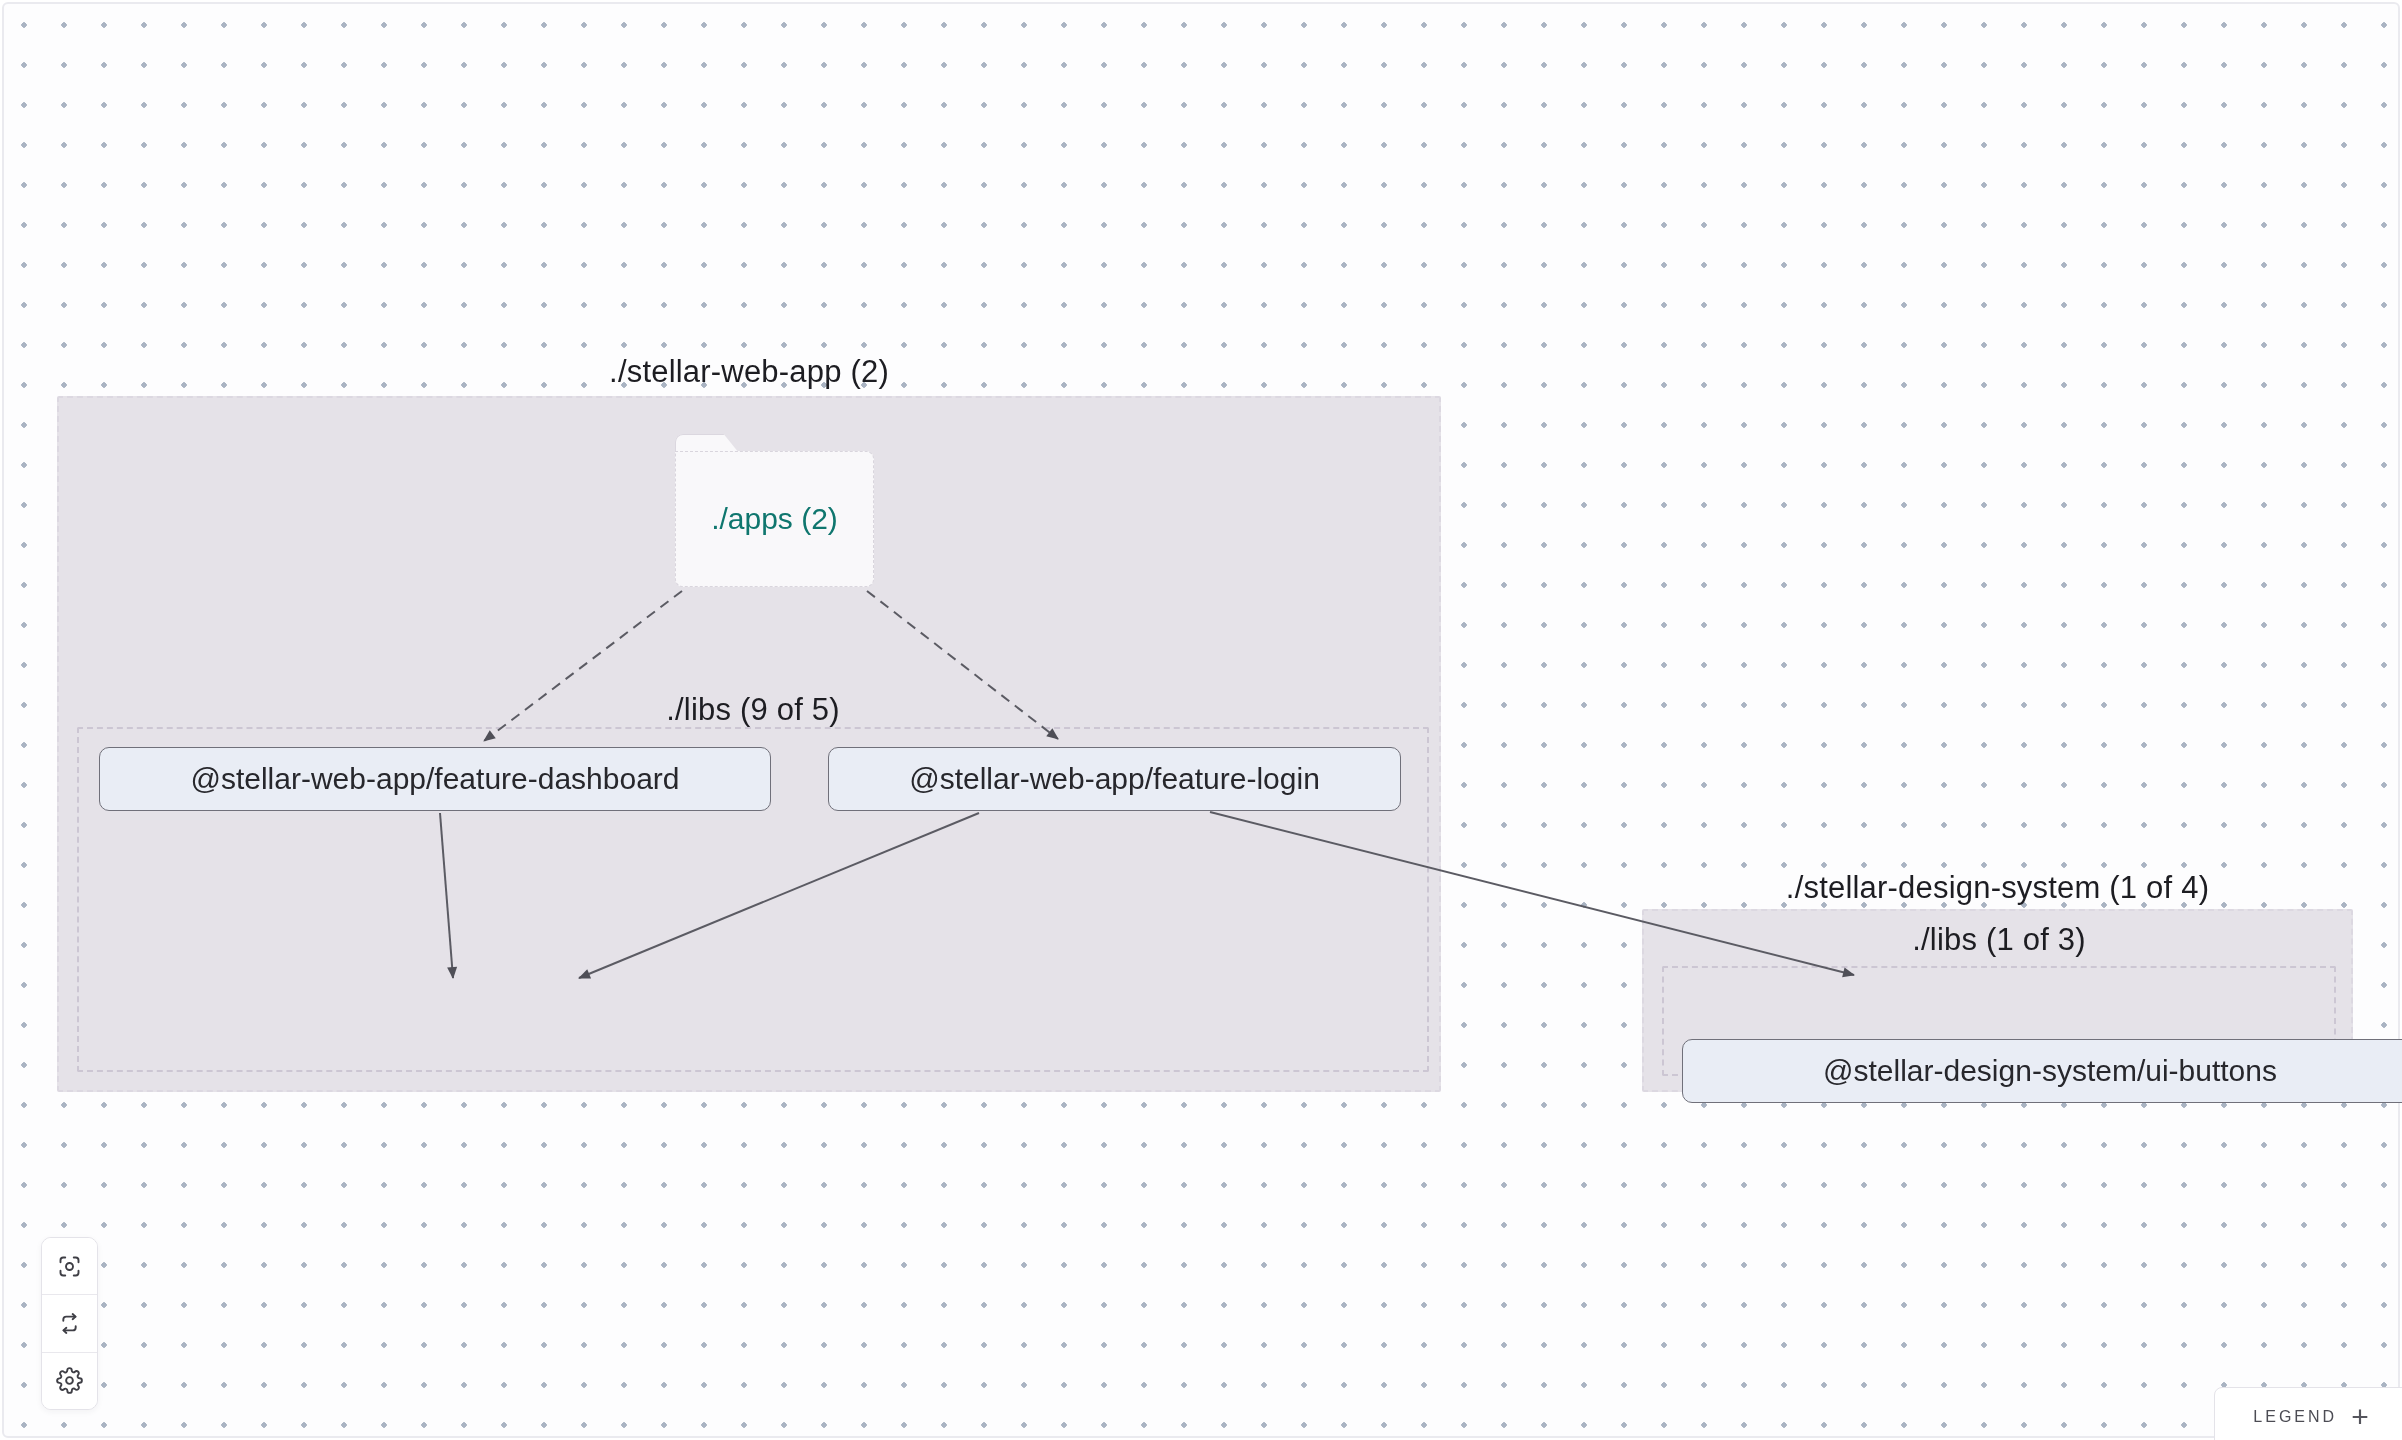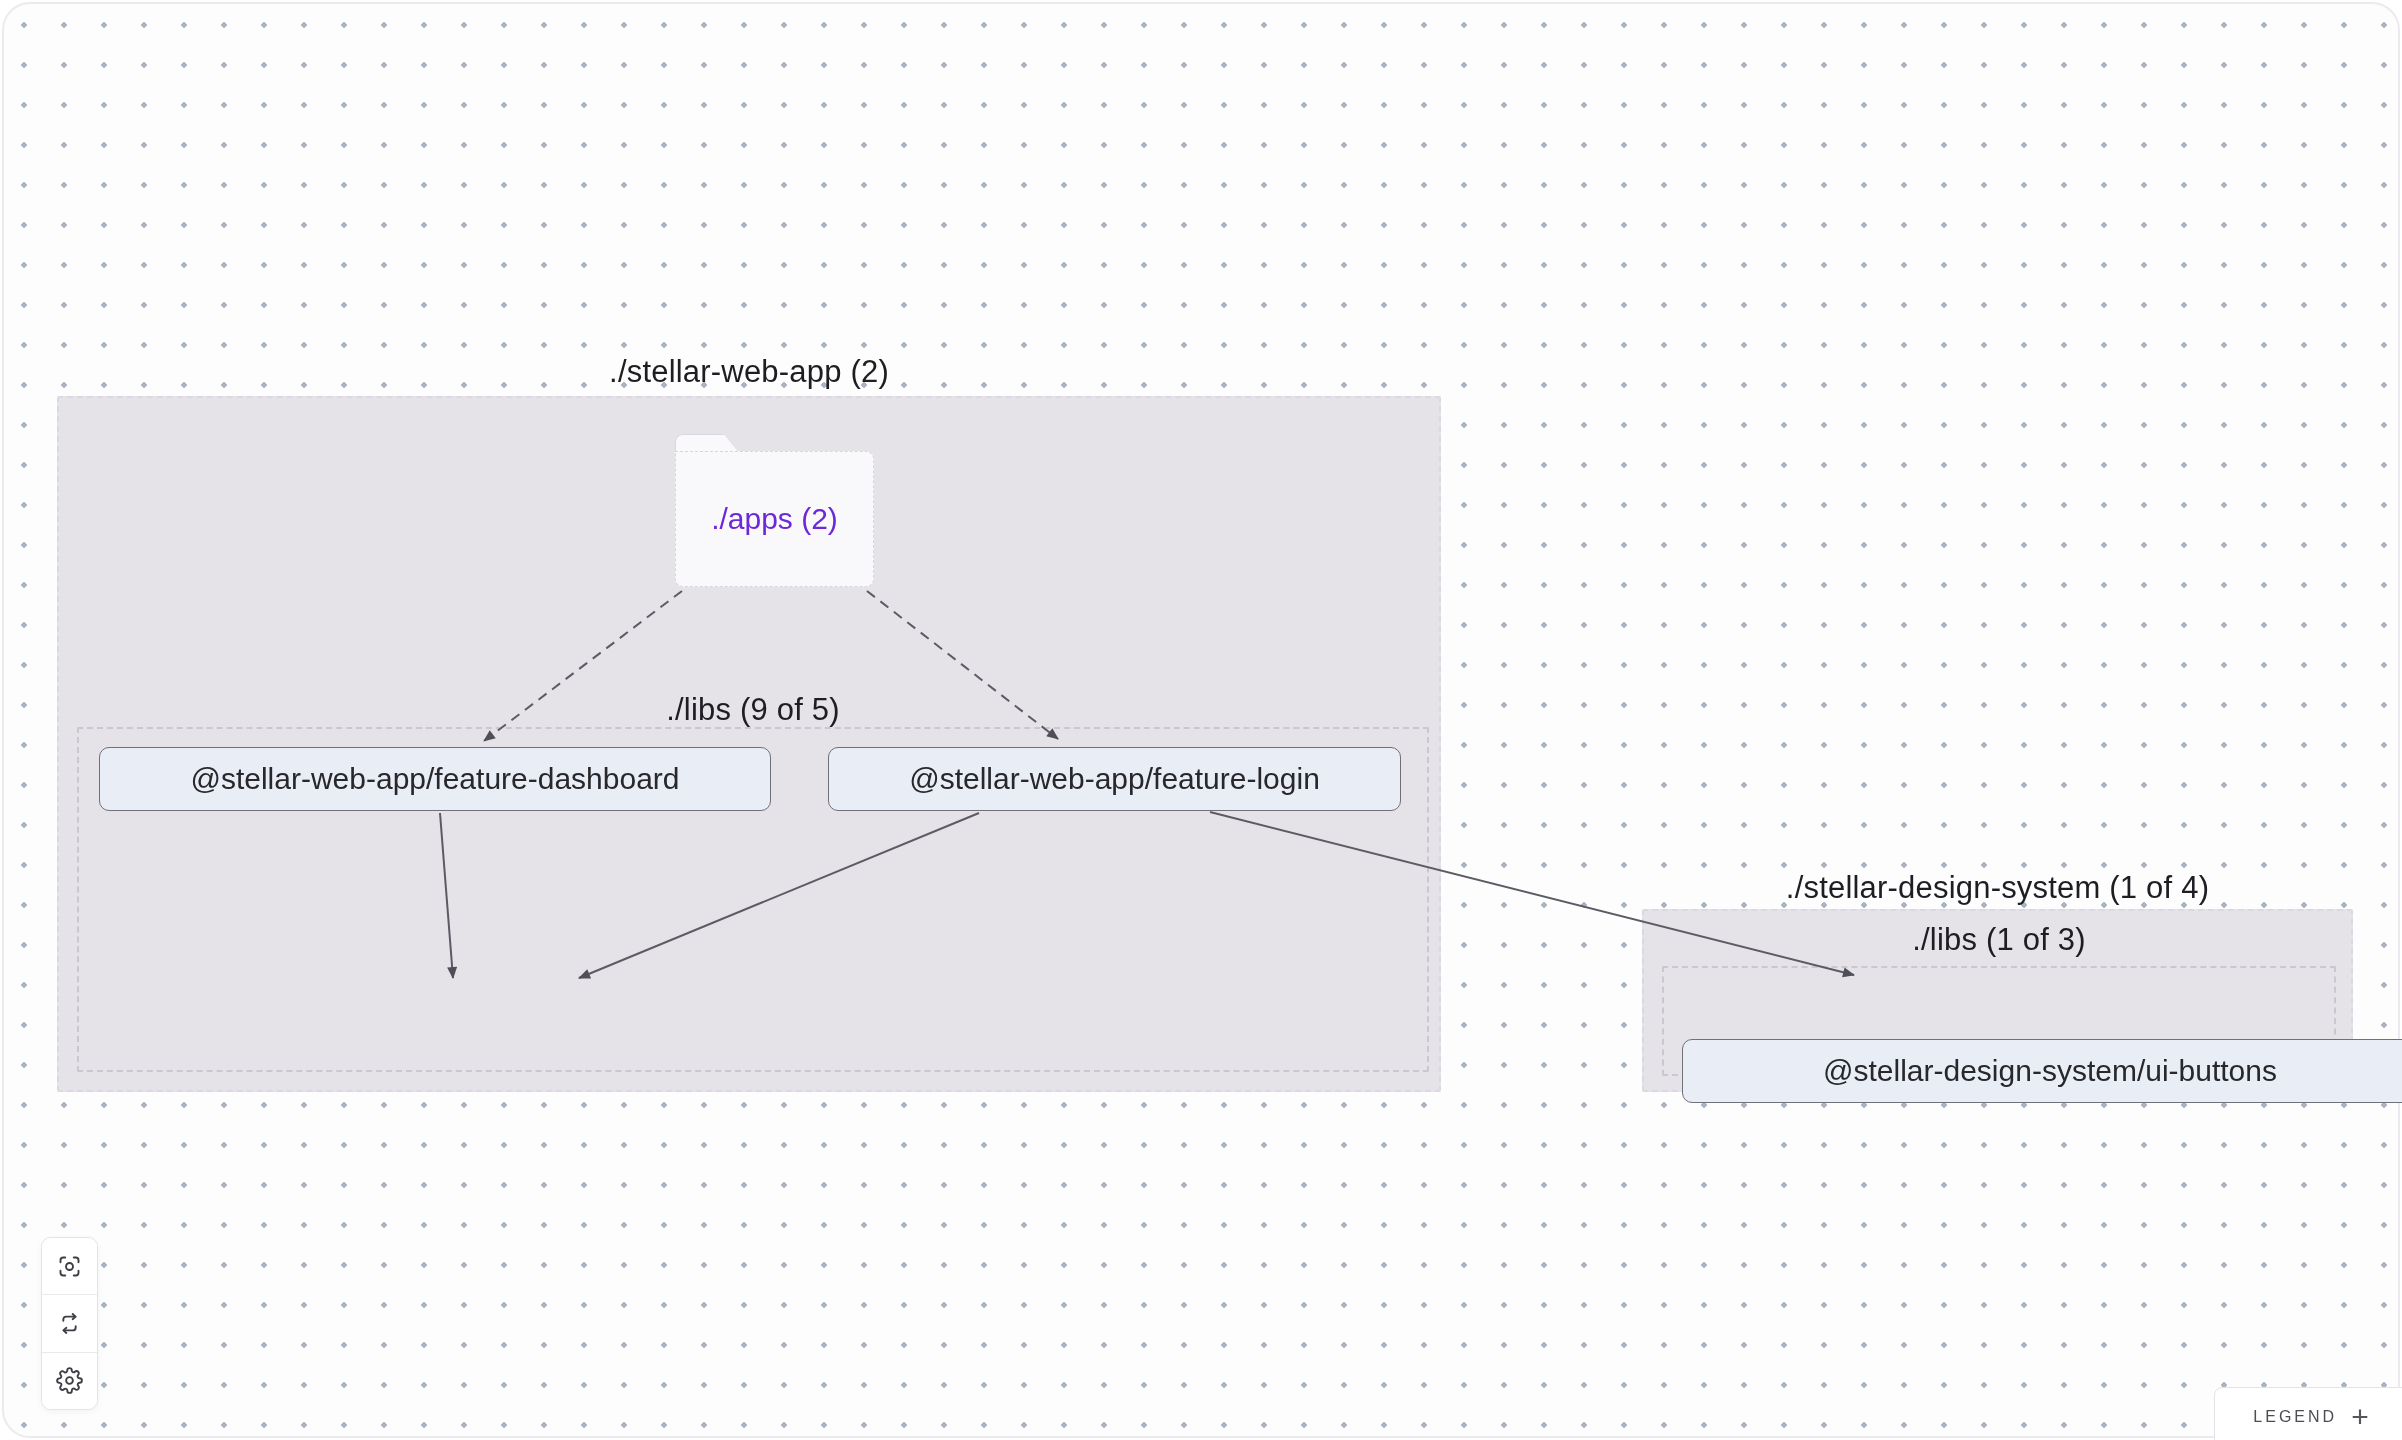--- a/index.html
+++ b/index.html
@@ -5,21 +5,21 @@
   html,body{margin:0;padding:0;background:#ffffff;}
   *{box-sizing:border-box;}
   body{font-family:"Liberation Sans","DejaVu Sans",sans-serif;}
 
   #screen{
     position:relative;width:2402px;height:1440px;background:#ffffff;overflow:hidden;
   }
   
   #canvas{
     position:absolute;left:2px;top:2px;right:2px;bottom:2px;
-    border:2px solid #eaeaef;border-radius:28px;
+    border:2px solid #eaeaef;border-radius:6px;
     background-color:#fdfdfe;
     background-image:radial-gradient(circle,#a9b3c2 2.5px,rgba(169,179,194,0) 2.9px);
     background-size:40px 40px;background-position:0px 1px;
   }
 
   
   .group{
     position:absolute;background:#e5e2e8;border:2px dashed #dcd8e1;border-radius:2px;
   }
   .subgroup{
@@ -34,21 +34,21 @@
   .folder-tab{
     position:absolute;left:671px;top:430px;width:64px;height:19px;background:#f9f8fa;
     border-top-left-radius:8px;
     clip-path:polygon(0 0,76% 0,100% 100%,0 100%);
     box-shadow:0 0 0 1px #dbd7df inset;
   }
   .folder-body{
     position:absolute;left:671px;top:447px;width:199px;height:136px;background:#f9f8fa;
     border:1.5px dashed #d9d5dd;border-radius:0 8px 8px 8px;
     display:flex;align-items:center;justify-content:center;
-    font-size:30px;color:#6d28d9;
+    font-size:30px;color:#0f766e;
   }
 
   
   .node{
     position:absolute;height:64px;background:#e9edf5;border:1.5px solid #70707a;
     border-radius:10px;display:flex;align-items:center;justify-content:center;
     font-size:30px;color:#27272c;white-space:nowrap;cursor:pointer;
   }
 
   

